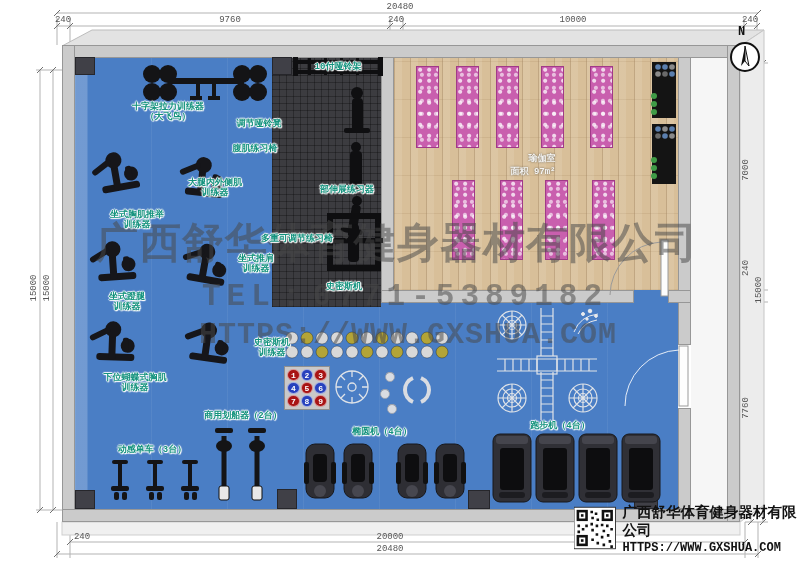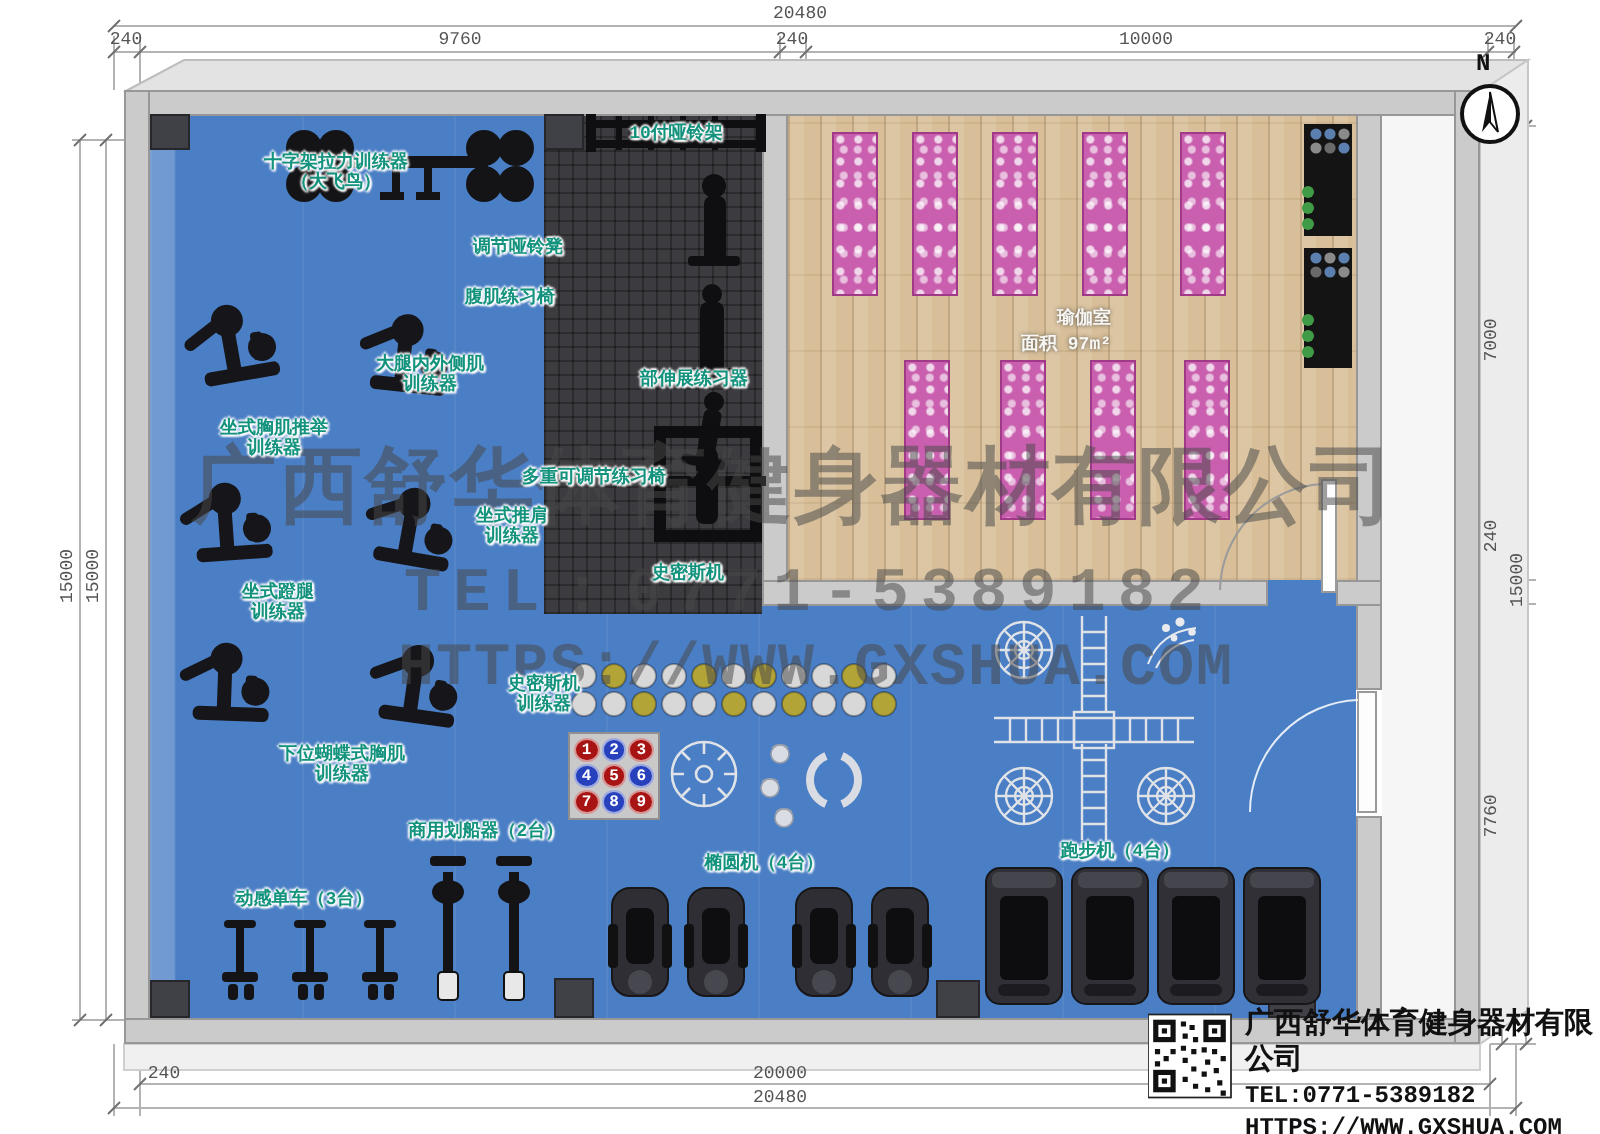--- a/index.html
+++ b/index.html
@@ -382,39 +382,39 @@
       <span class="ball red">9</span>
     </div>
 
   <div class="wm wm1" style="left:397px;top:243px;">广西舒华体育健身器材有限公司</div>
   <div class="wm wm2" style="left:405px;top:295px;">TEL：0771-5389182</div>
   <div class="wm wm3" style="left:408px;top:335px;">HTTPS://WWW.GXSHUA.COM</div>
 
   <div class="roomlabel" style="left:533px;top:166px;">瑜伽室
 面积 97m²</div>
 
-  <div class="eqlabel" style="left:168px;top:87px;text-align:center;">十字架拉力训练器
+  <div class="eqlabel" style="left:168px;top:112px;text-align:center;">十字架拉力训练器
 （大飞鸟）</div>
   <div class="eqlabel" style="left:338px;top:67px;">10付哑铃架</div>
   <div class="eqlabel" style="left:259px;top:124px;">调节哑铃凳</div>
   <div class="eqlabel" style="left:255px;top:149px;">腹肌练习椅</div>
   <div class="eqlabel" style="left:215px;top:188px;">大腿内外侧肌
 训练器</div>
   <div class="eqlabel" style="left:347px;top:190px;text-align:center;">部伸展练习器</div>
   <div class="eqlabel" style="left:137px;top:220px;">坐式胸肌推举
 训练器</div>
   <div class="eqlabel" style="left:297px;top:239px;">多重可调节练习椅</div>
   <div class="eqlabel" style="left:256px;top:264px;">坐式推肩
 训练器</div>
   <div class="eqlabel" style="left:344px;top:287px;text-align:right;">史密斯机</div>
-  <div class="eqlabel" style="left:139px;top:302px;">坐式蹬腿
+  <div class="eqlabel" style="left:127px;top:302px;">坐式蹬腿
 训练器</div>
   <div class="eqlabel" style="left:272px;top:348px;">史密斯机
 训练器</div>
-  <div class="eqlabel" style="left:135px;top:383px;margin-left:36px;">下位蝴蝶式胸肌
+  <div class="eqlabel" style="left:135px;top:383px;">下位蝴蝶式胸肌
 训练器</div>
   <div class="eqlabel" style="left:243px;top:416px;">商用划船器（2台）</div>
   <div class="eqlabel" style="left:152px;top:450px;">动感单车（3台）</div>
   <div class="eqlabel" style="left:382px;top:432px;">椭圆机（4台）</div>
   <div class="eqlabel" style="left:560px;top:426px;">跑步机（4台）</div>
 
   <div class="compassN">N</div>
   <div class="compass">
     <svg width="26" height="26" viewBox="0 0 26 26">
       <polygon points="13,2 9,22 13,17" fill="#111"></polygon>
@@ -433,18 +433,17 @@
           <rect x="35" y="6" width="7" height="7" fill="#fff"></rect>
           <rect x="6" y="35" width="7" height="7" fill="#fff"></rect>
         <rect x="8" y="8" width="3" height="3"></rect>
           <rect x="37" y="8" width="3" height="3"></rect>
           <rect x="8" y="37" width="3" height="3"></rect>
         <path d="M19,4h3v3h-3z M24,6h3v3h-3z M20,11h3v3h-3z M26,13h3v3h-3z M19,18h3v3h-3z M25,20h3v3h-3z M31,19h3v3h-3z M37,20h3v3h-3z M42,24h3v3h-3z M33,26h3v3h-3z M20,25h3v3h-3z M25,30h3v3h-3z M31,33h3v3h-3z M38,31h3v3h-3z M20,36h3v3h-3z M26,40h3v3h-3z M33,42h3v3h-3z M40,38h3v3h-3z M42,44h3v3h-3z M4,20h3v3h-3z M9,24h3v3h-3z M4,27h3v3h-3z M13,20h3v3h-3z"></path>
       </g>
     </svg>
     <div>
       <div class="f-company">广西舒华体育健身器材有限公司</div>
-      <div class="f-line">TEL:0771-5389182</div>
       <div class="f-line">HTTPS://WWW.GXSHUA.COM</div>
     </div>
   </div>
 
 </div>
 
 </body></html>

